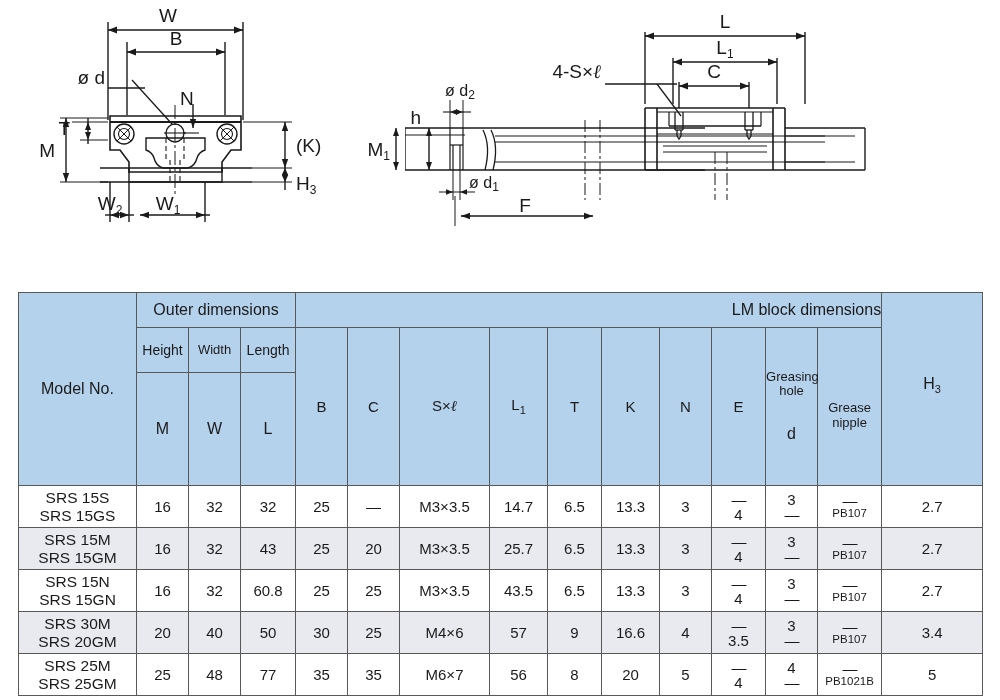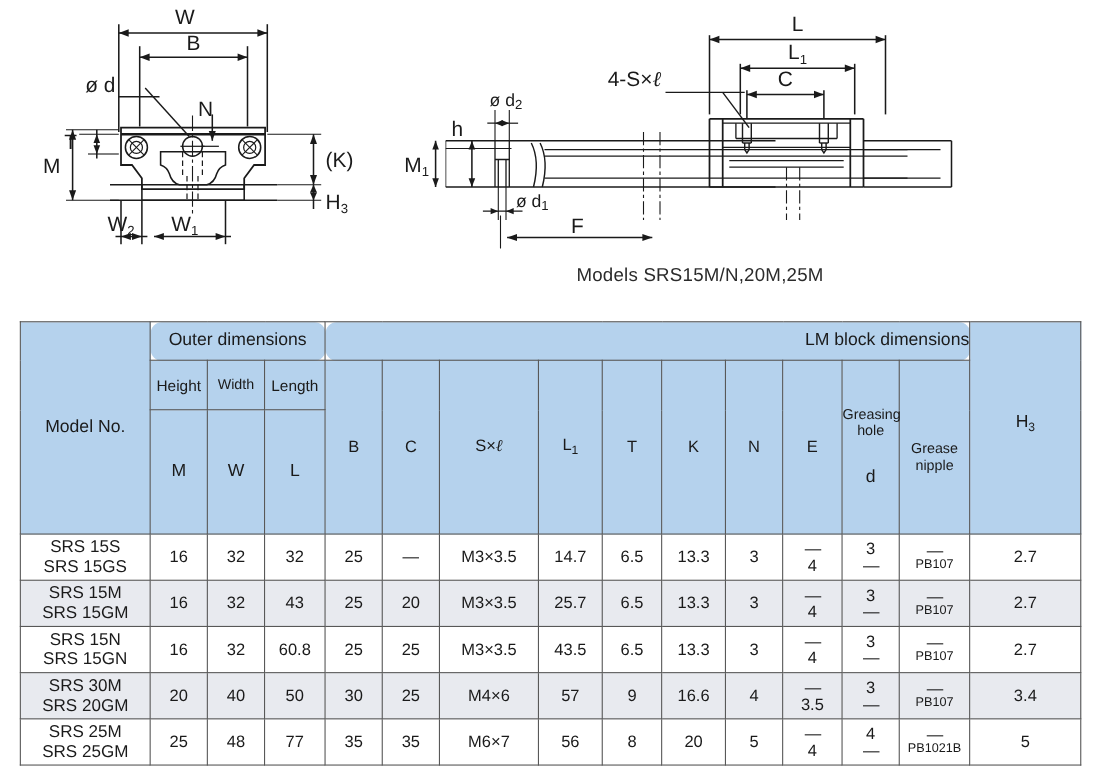--- a/index.html
+++ b/index.html
@@ -72,21 +72,21 @@
     padding: 0;
     text-align: center;
     vertical-align: middle;
     font-weight: normal;
     line-height: 1.15;
   }
   table.spec thead th {
     background: #b5d2ed;
     color: #1a1a1a;
   }
-  .grp { height: 34px; font-size: 16px; border-radius: 10px; }
+  .grp { height: 34px; font-size: 16px; }
   .namecell { font-size: 16px; }
   .symcell { height: 112px; font-size: 16px; vertical-align: bottom; padding-bottom: 8px; }
   .symcell-2 { vertical-align: bottom; padding-bottom: 8px; }
   .sub { font-size: 11px; vertical-align: sub; }
 
   tbody td { height: 41px; background: #ffffff; }
   tbody tr.alt td { background: #e8eaef; }
   td.model {
     text-align: left;
     padding-left: 6px;
@@ -347,21 +347,20 @@
 
   <svg width="60" height="120" viewBox="0 0 60 120" style="position:absolute;left:348px;top:100px;">
     <g stroke="#1a1a1a" fill="none" stroke-width="1.4">
       <line x1="48" y1="28" x2="48" y2="70"></line>
       <path d="M48,28 l-3,8 h6 z" fill="#1a1a1a" stroke="none"></path>
       <path d="M48,70 l-3,-8 h6 z" fill="#1a1a1a" stroke="none"></path>
     </g>
     <text class="dimtext" x="42" y="56" text-anchor="end"><tspan>M</tspan><tspan class="dimtext-sub" dy="4">1</tspan></text>
   </svg>
 
-  <div id="caption">Models SRS15M/N,20M,25M</div>
 </div>
 
 <div id="table-wrap">
   <table class="spec">
     <colgroup>
       <col style="width:118px">
       <col style="width:52px">
       <col style="width:52px">
       <col style="width:55px">
       <col style="width:52px">

